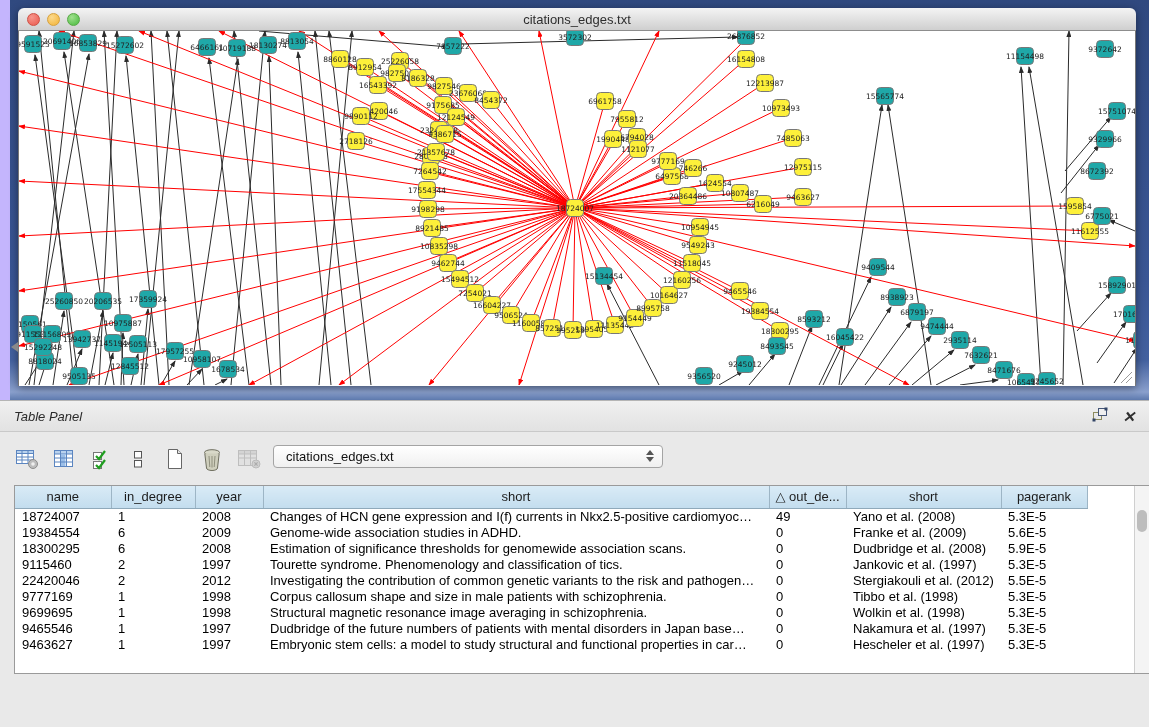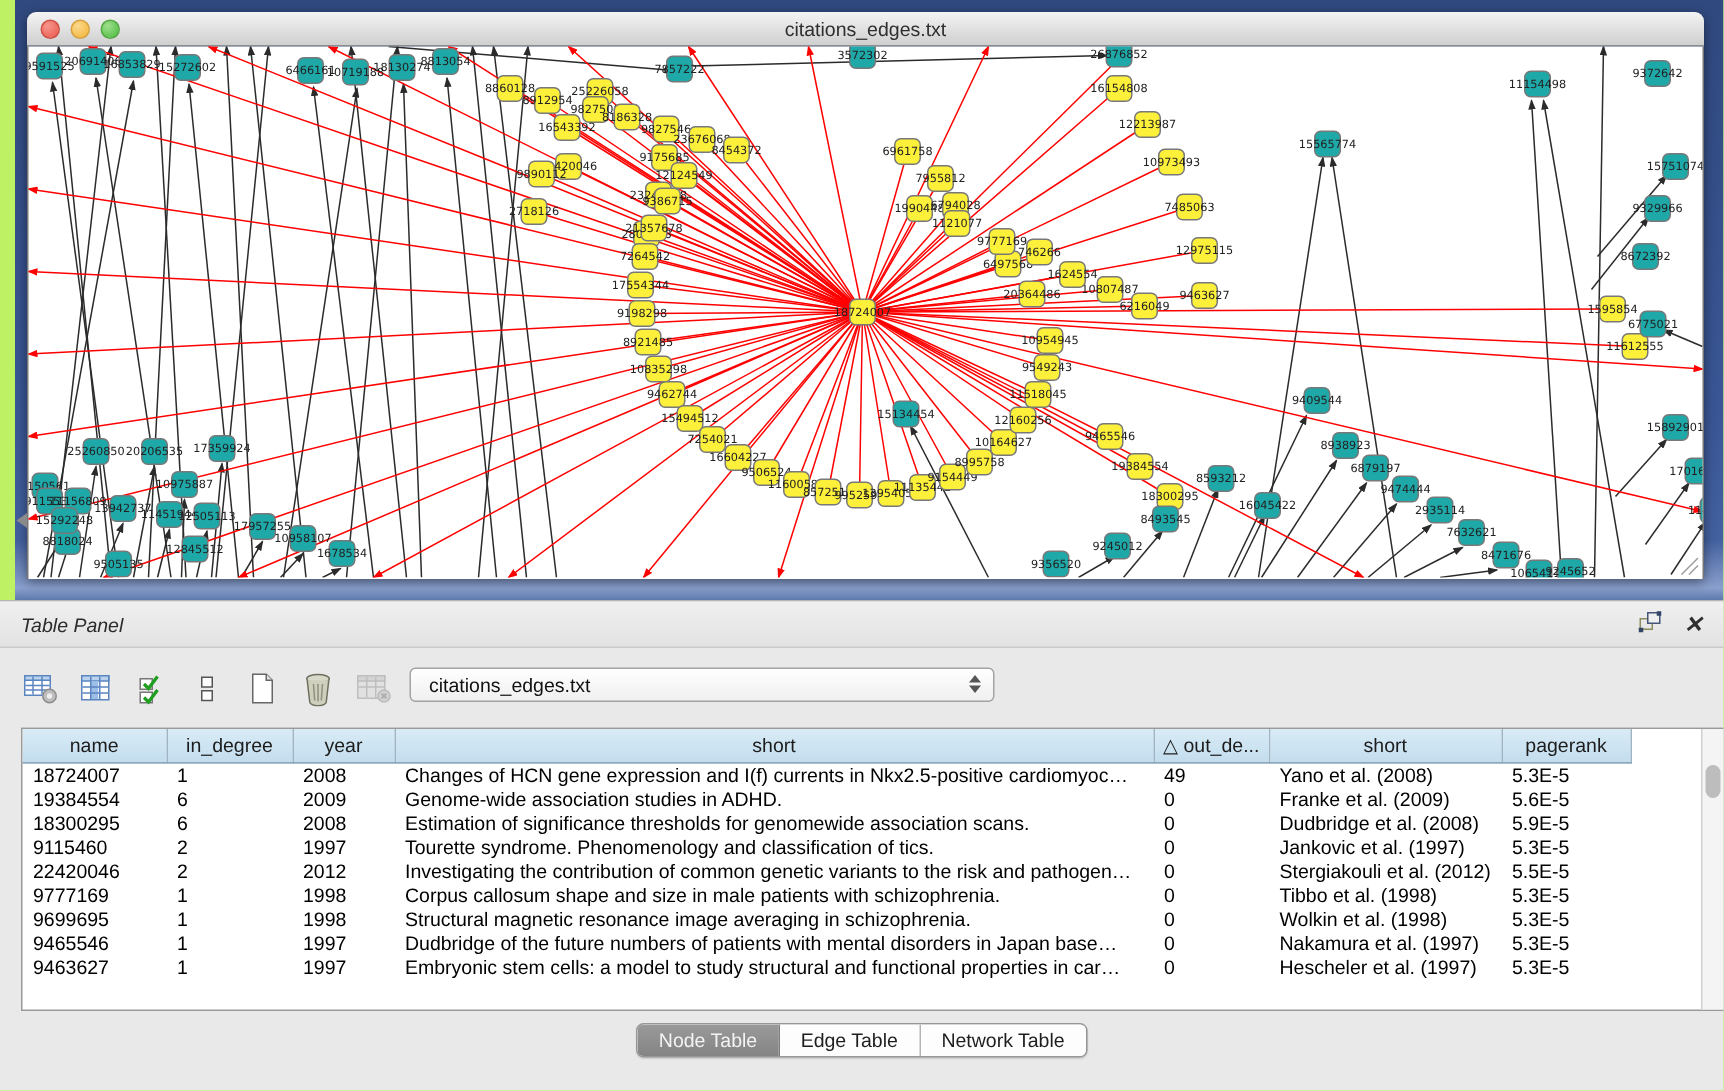--- a/index.html
+++ b/index.html
@@ -1,18 +1,18 @@
 <!DOCTYPE html>
 <html><head>
 <meta charset="utf-8">
 <style>
   * { margin:0; padding:0; box-sizing:border-box; }
   html,body { width:1149px; height:727px; }
   body { font-family:"Liberation Sans", sans-serif; background:#e4e4e4; position:relative; overflow:hidden; }
-  .app { position:absolute; left:0; top:0; width:1149px; height:727px; background:#bef264; }
+  .app { position:absolute; left:0; top:0; width:1149px; height:727px; background:#c4b5fd; }
 
   
   .desktop { position:absolute; left:10px; top:0; width:1139px; height:400px;
     background:linear-gradient(180deg,#30497f 0%,#3a5695 70%,#43619f 90%,#8aa0cd 98%,#5d79ad 100%); }
   .net-window { position:absolute; left:8px; top:8px; width:1118px; height:378px;
     border-radius:6px 6px 0 0; box-shadow:0 2px 8px rgba(0,0,0,.45); }
   .titlebar { position:absolute; left:0; top:0; width:100%; height:23px;
     background:linear-gradient(180deg,#f4f4f4,#cfcfcf); border-radius:6px 6px 0 0;
     border-bottom:1px solid #8d8d8d; }
   .title { position:absolute; left:0; right:0; top:4px; text-align:center; font-size:13px; color:#2e2e2e; }
@@ -681,22 +681,15 @@
               <td>Hescheler et al. (1997)</td>
               <td>5.3E-5</td>
             </tr>
           </tbody>
       </table>
       <div class="vscroll">
         <div class="thumb"></div>
       </div>
     </div>
 
-    <div class="tabs">
-      <div class="seg" id="seg-tabs">
-          <div class="tab sel">Node Table</div>
-          <div class="tab">Edge Table</div>
-          <div class="tab">Network Table</div>
-        </div>
-    </div>
 
   </div>
 </div>
 
 </body></html>

